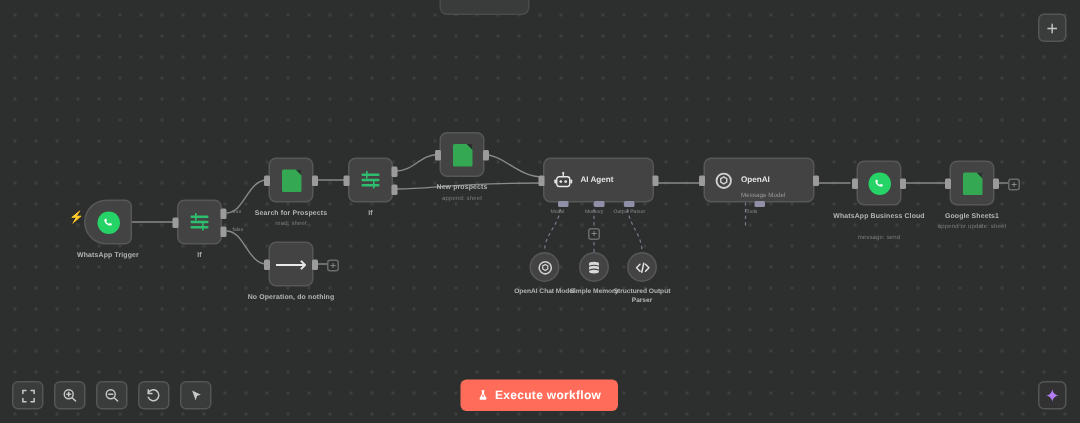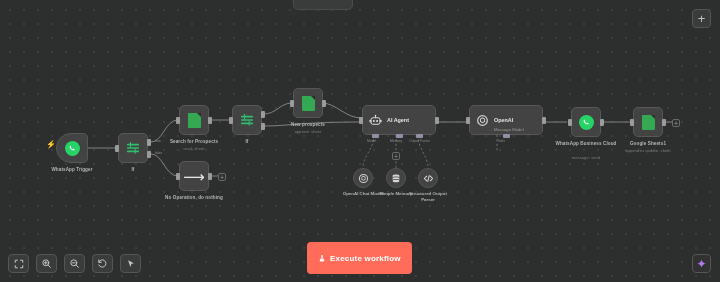--- a/index.html
+++ b/index.html
@@ -170,21 +170,21 @@
   .tb-btn {
     width: 21px; height: 19px;
     background: #3a3b3b;
     border: 1px solid #555;
     border-radius: 4px;
     display:flex; align-items:center; justify-content:center;
     color:#c8c8c8;
   }
   .exec-btn {
     position:absolute; left: 307px; bottom: 8px;
-    height: 32px; padding: 0 11px;
+    height: 21px; padding: 0 11px;
     background: #ff6d5a;
     border-radius: 4px;
     display:flex; align-items:center; justify-content:center;
     gap: 4px;
     color: #fff; font-size: 8px; font-weight: bold;
     letter-spacing: .2px;
   }
 </style>
 </head>
 <body>

